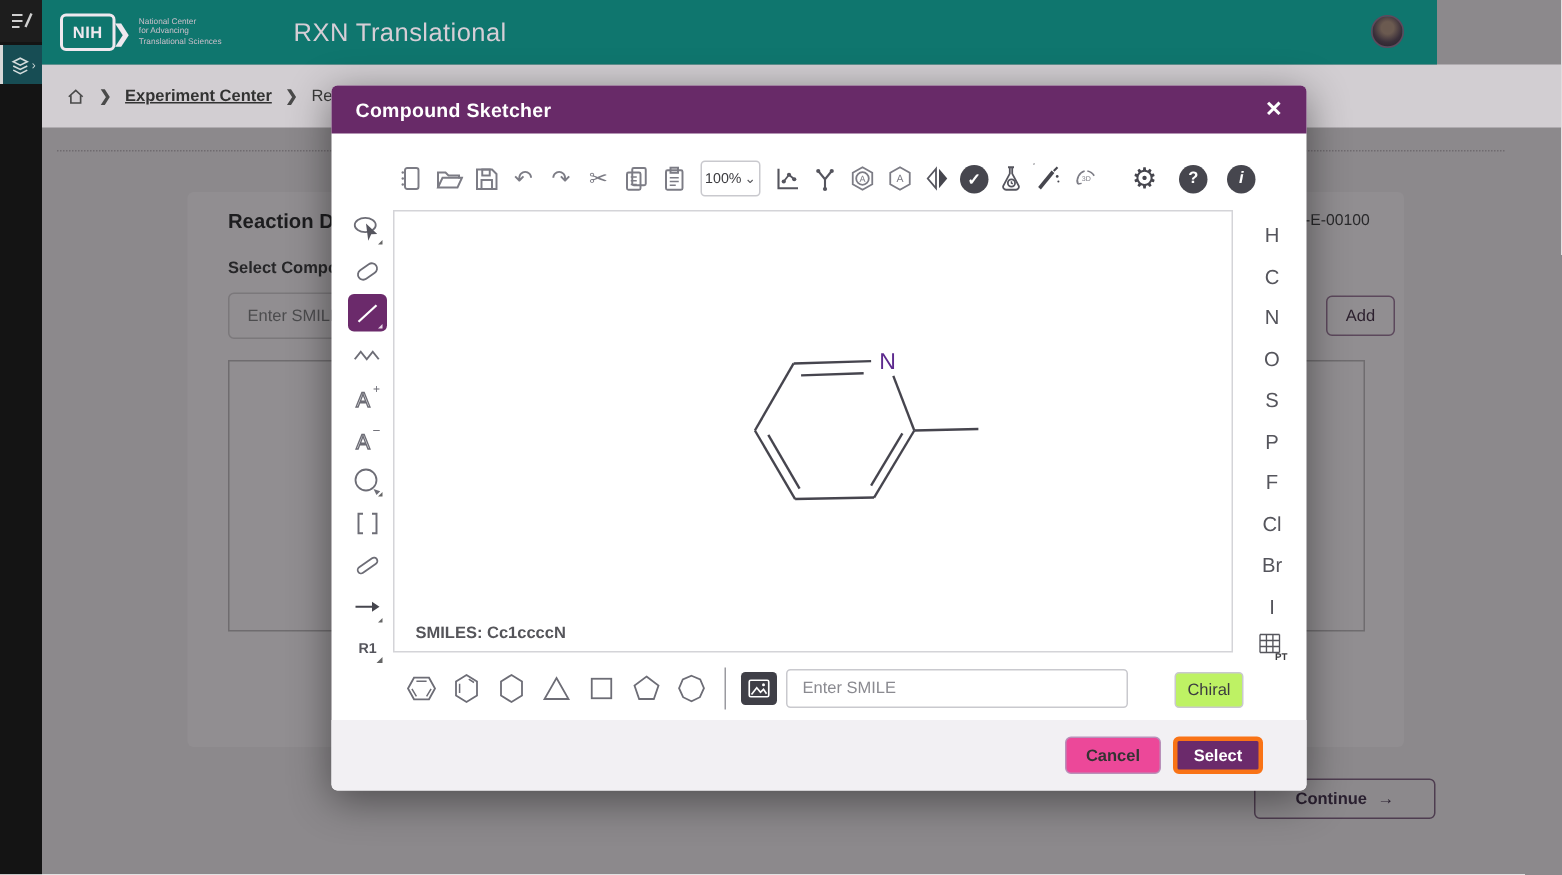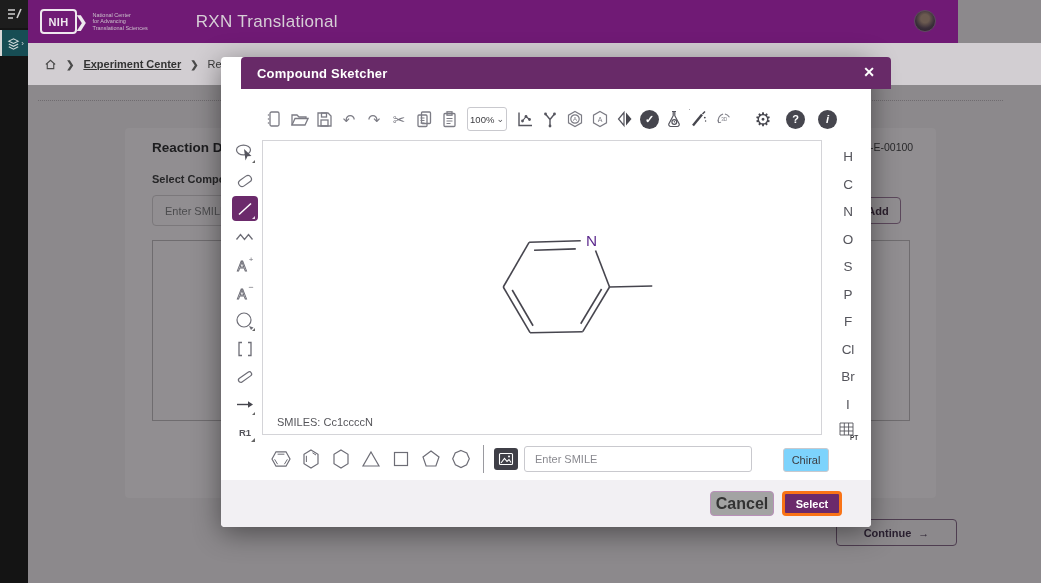--- a/index.html
+++ b/index.html
@@ -6,47 +6,47 @@
   html,body { width:1041px; height:583px; overflow:hidden; }
   body { font-family:"Liberation Sans", sans-serif; }
   #app { position:relative; width:1041px; height:583px; background:#8c898c; overflow:hidden; }
 
   
   .sidebar { position:absolute; left:0; top:0; width:28px; height:583px; background:#141414; z-index:3; }
   .sb-item1 { position:absolute; left:0; top:0; width:28px; height:28px; background:#1d1d1d; display:flex; align-items:center; justify-content:center; }
   .sb-item2 { position:absolute; left:0; top:30px; width:28px; height:26px; background:#174d54; border-left:2px solid #d8d8d8; display:flex; align-items:center; justify-content:center; color:#cfd8d8; font-size:8px; }
 
   
-  .header { position:absolute; left:28px; top:0; width:930px; height:43px; background:#701a75; z-index:2; display:flex; align-items:center; }
+  .header { position:absolute; left:28px; top:0; width:930px; height:43px; background:#0f766e; z-index:2; display:flex; align-items:center; }
   .nih-box { margin-left:12px; width:37px; height:25px; border:2px solid #efe8ef; border-radius:4px; display:flex; align-items:center; justify-content:center; color:#efe8ef; font-weight:bold; font-size:11px; letter-spacing:.3px; }
   .nih-chev { color:#efe8ef; font-size:15px; margin-left:-2px; font-weight:bold; }
   .nih-sub { margin-left:5px; color:#cabfca; font-size:5.5px; line-height:6.5px; }
   .app-title { margin-left:48px; color:#d6ced6; font-size:17px; letter-spacing:.3px; }
   .avatar { position:absolute; right:22px; top:10px; width:22px; height:22px; border-radius:50%; background:radial-gradient(circle at 50% 38%, #6b5a50 0 26%, #3a2f3a 60%, #241d26 100%); border:1px solid #5e4a5e; }
 
   
   .crumbbar { position:absolute; left:28px; top:43px; width:1013px; height:42px; background:#d2ced2; display:flex; align-items:center; font-size:11px; color:#3b3b3b; z-index:1; }
   .crumbbar .home { margin-left:16px; display:flex; align-items:center; }
   .crumb-sep { margin:0 9px; color:#4a4a4a; font-weight:bold; font-size:10px; }
   .crumb-link { text-decoration:underline; font-weight:bold; color:#333; cursor:pointer; }
   .dotline { position:absolute; left:38px; top:100px; width:965px; border-top:1px dotted #6f6b6f; z-index:1; }
 
   
   .card { position:absolute; left:125px; top:128px; width:811px; height:370px; background:#918e91; border-radius:4px; z-index:1; }
   .card-title { position:absolute; left:27px; top:12px; font-size:13.5px; font-weight:bold; color:#1d1d1f; }
   .card-label { position:absolute; left:27px; top:45px; font-size:11px; font-weight:bold; color:#262628; }
   .bg-input { position:absolute; left:27px; top:67px; width:560px; height:31px; border:1px solid #7b787b; border-radius:4px; font-size:11px; color:#4c4c4e; display:flex; align-items:center; padding-left:12px; background:transparent; }
-  .bg-add { position:absolute; left:730px; top:69px; width:46px; height:27px; border:1.5px solid #5c485c; border-radius:4px; display:flex; align-items:center; justify-content:center; font-size:11px; font-weight:bold; color:#2c202e; }
+  .bg-add { position:absolute; left:759px; top:69px; width:46px; height:27px; border:1.5px solid #5c485c; border-radius:4px; display:flex; align-items:center; justify-content:center; font-size:11px; font-weight:normal; color:#2c202e; }
   .bg-id { position:absolute; left:745px; top:13px; font-size:10.5px; color:#29292b; }
   .bg-box { position:absolute; left:27px; top:112px; width:758px; height:181px; border:1px solid #6f6c6f; }
   .continue-btn { position:absolute; left:836px; top:519px; width:121px; height:27px; border:1.5px solid #4e3d50; border-radius:4px; display:flex; align-items:center; justify-content:center; gap:7px; font-size:11px; font-weight:bold; color:#2a2030; z-index:1; }
 
   
   .modal { position:absolute; left:221px; top:57px; width:650px; height:470px; background:#ffffff; border-radius:4px; box-shadow:0 6px 28px rgba(0,0,0,.45); z-index:10; }
-  .modal-header { position:absolute; left:0; top:0; width:650px; height:32px; background:#682a68; border-radius:4px 4px 0 0; display:flex; align-items:center;margin-left:20px; }
+  .modal-header { position:absolute; left:0; top:0; width:650px; height:32px; background:#682a68; border-radius:4px 4px 0 0; display:flex; align-items:center; }
   .modal-title { margin-left:16px; color:#fff; font-size:13px; font-weight:bold; letter-spacing:.2px; }
   .modal-close { position:absolute; right:16px; top:7px; color:#fff; font-size:14px; font-weight:bold; cursor:pointer; }
 
   
   .ttb { position:absolute; left:43px; top:50px; display:flex; align-items:center; gap:5px; }
   .ticon { width:20px; height:20px; display:flex; align-items:center; justify-content:center; cursor:pointer; }
   .uic { font-size:15px; color:#7c7c85; line-height:1; }
   .zoombox { width:40px; height:24px; border:1px solid #c9c9ce; border-radius:3px; display:flex; align-items:center; justify-content:center; gap:2px; font-size:9.5px; color:#3c3c40; margin:0 3px; cursor:pointer; }
   .caret { font-size:9px; color:#55555a; }
   .dcircle { width:19px; height:19px; border-radius:50%; background:#46464e; color:#fff; display:flex; align-items:center; justify-content:center; font-size:11px; font-weight:bold; }
@@ -54,39 +54,39 @@
   .gap-l { margin-left:14px; }
 
   
   .ltb { position:absolute; left:10px; top:83px; width:28px; display:flex; flex-direction:column; align-items:center; gap:3px; }
   .ltool { width:26px; height:25px; display:flex; align-items:center; justify-content:center; cursor:pointer; position:relative; }
   .ltool.sel { background:#6b2a6b; border-radius:4px; }
   .rlabel { font-size:9.5px; color:#55555c; font-weight:bold; }
 
   
   .canvas { position:absolute; left:41px; top:83px; width:560px; height:295px; border:1px solid #d4d4d8; background:#fff; }
-  .smiles-text { position:absolute; left:14px; bottom:6px; font-size:11px; color:#55555a; }
+  .smiles-text { position:absolute; left:14px; bottom:6px; font-size:11px; color:#55555a;font-weight:bold; }
 
   
   .rtb { position:absolute; left:612px; top:86px; width:30px; display:flex; flex-direction:column; align-items:center; }
   .elem { height:27.5px; display:flex; align-items:center; justify-content:center; font-size:13.5px; color:#55555c; cursor:pointer; width:100%; }
   .ptbtn { height:26px; display:flex; align-items:center; justify-content:center; cursor:pointer; }
 
   
   .btb { position:absolute; left:48px; top:388px; display:flex; align-items:center; gap:6px; }
   .tmpl { width:24px; height:24px; display:flex; align-items:center; justify-content:center; cursor:pointer; }
   .vdiv { width:1px; height:28px; background:#9a9aa0; margin:0 4px; }
   .libbtn { width:24px; height:22px; background:#3f3f47; border-radius:3px; display:flex; align-items:center; justify-content:center; cursor:pointer; }
   .smile-input { width:228px; height:26px; border:1px solid #c9c9ce; border-radius:3px; font-size:11px; color:#444; padding-left:10px; font-family:"Liberation Sans",sans-serif; outline:none; }
   .smile-input::placeholder { color:#8a8a90; }
-  .chiral-btn { position:absolute; left:562px; top:391px; width:46px; height:24px; border:1px solid #c9c9ce; border-radius:3px; display:flex; align-items:center; justify-content:center; font-size:11px; color:#3c3c40; cursor:pointer; background:#7dd3fc; }
+  .chiral-btn { position:absolute; left:562px; top:391px; width:46px; height:24px; border:1px solid #c9c9ce; border-radius:3px; display:flex; align-items:center; justify-content:center; font-size:11px; color:#3c3c40; cursor:pointer; background:#bef264; }
 
   
   .modal-footer { position:absolute; left:0; top:423px; width:650px; height:47px; background:#f2f0f3; border-radius:0 0 4px 4px; display:flex; align-items:center; justify-content:flex-end; gap:8px; padding-right:29px; }
-  .cancel-btn { width:64px; height:25px; background:#a3a3a3; border:1px solid #b990b9; border-radius:4px; color:#333; font-size:16px; font-weight:bold; display:flex; align-items:center; justify-content:center; cursor:pointer; }
+  .cancel-btn { width:64px; height:25px; background:#ec4899; border:1px solid #b990b9; border-radius:4px; color:#333; font-size:11px; font-weight:bold; display:flex; align-items:center; justify-content:center; cursor:pointer; }
   .select-btn { width:60px; height:25px; background:#6b2a6b; border:3px solid #f97316; border-radius:4px; color:#fff; font-size:11px; font-weight:bold; display:flex; align-items:center; justify-content:center; cursor:pointer; }
 
   svg { display:block; }
 </style>
 </head>
 <body>
 
 <div id="app">
 
   <div class="sidebar">

